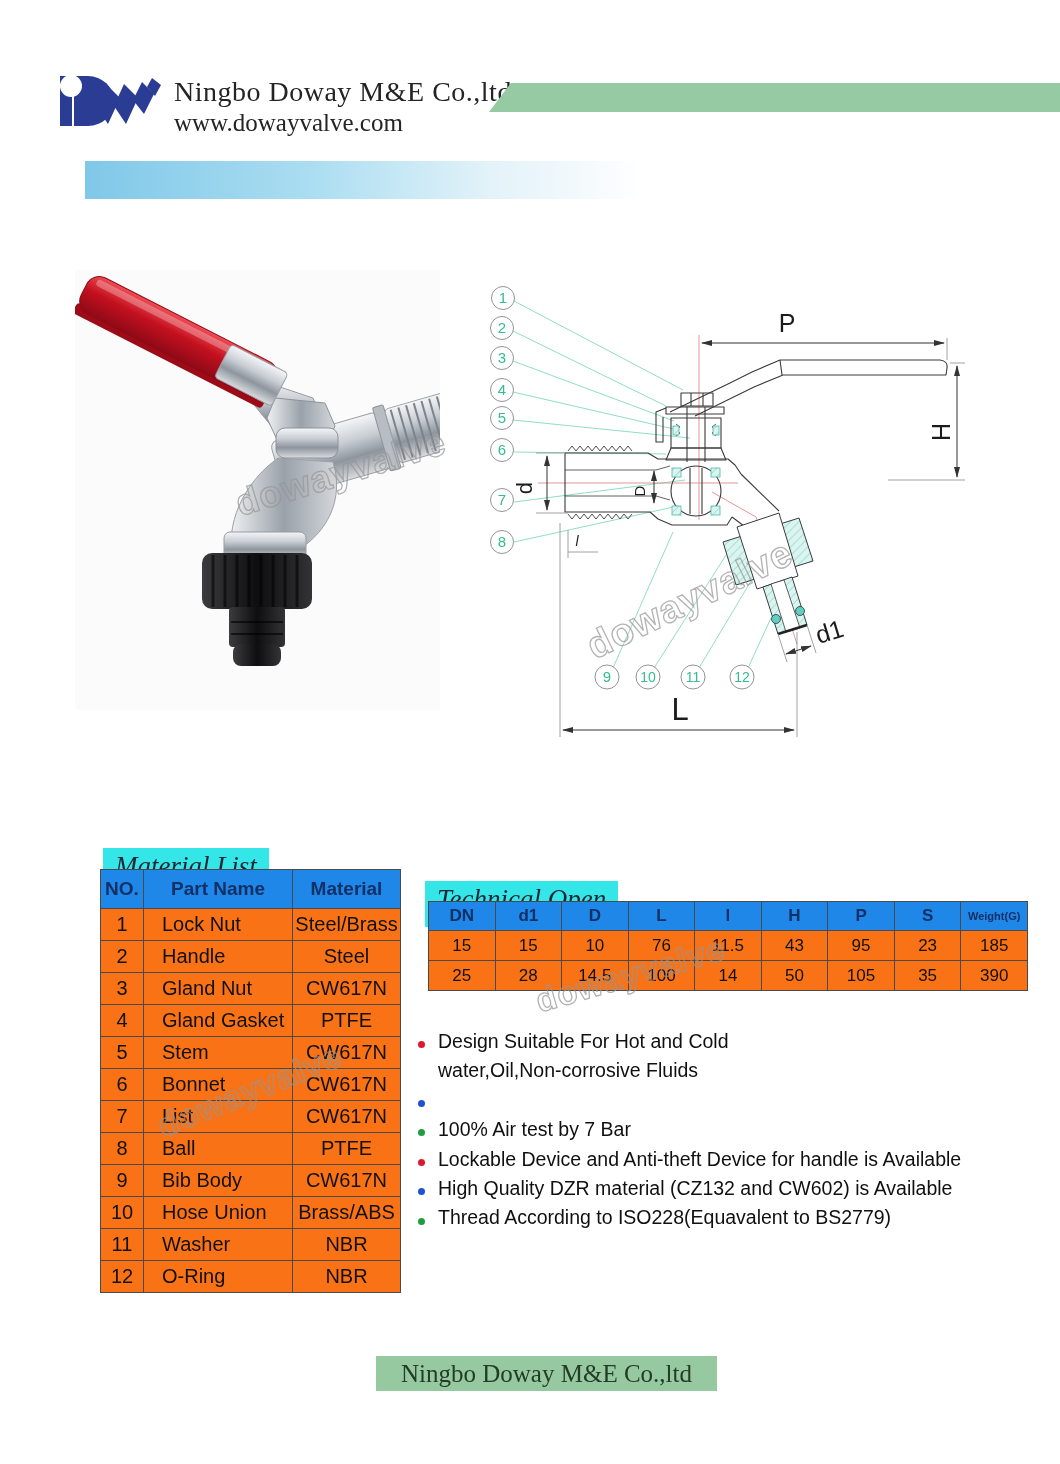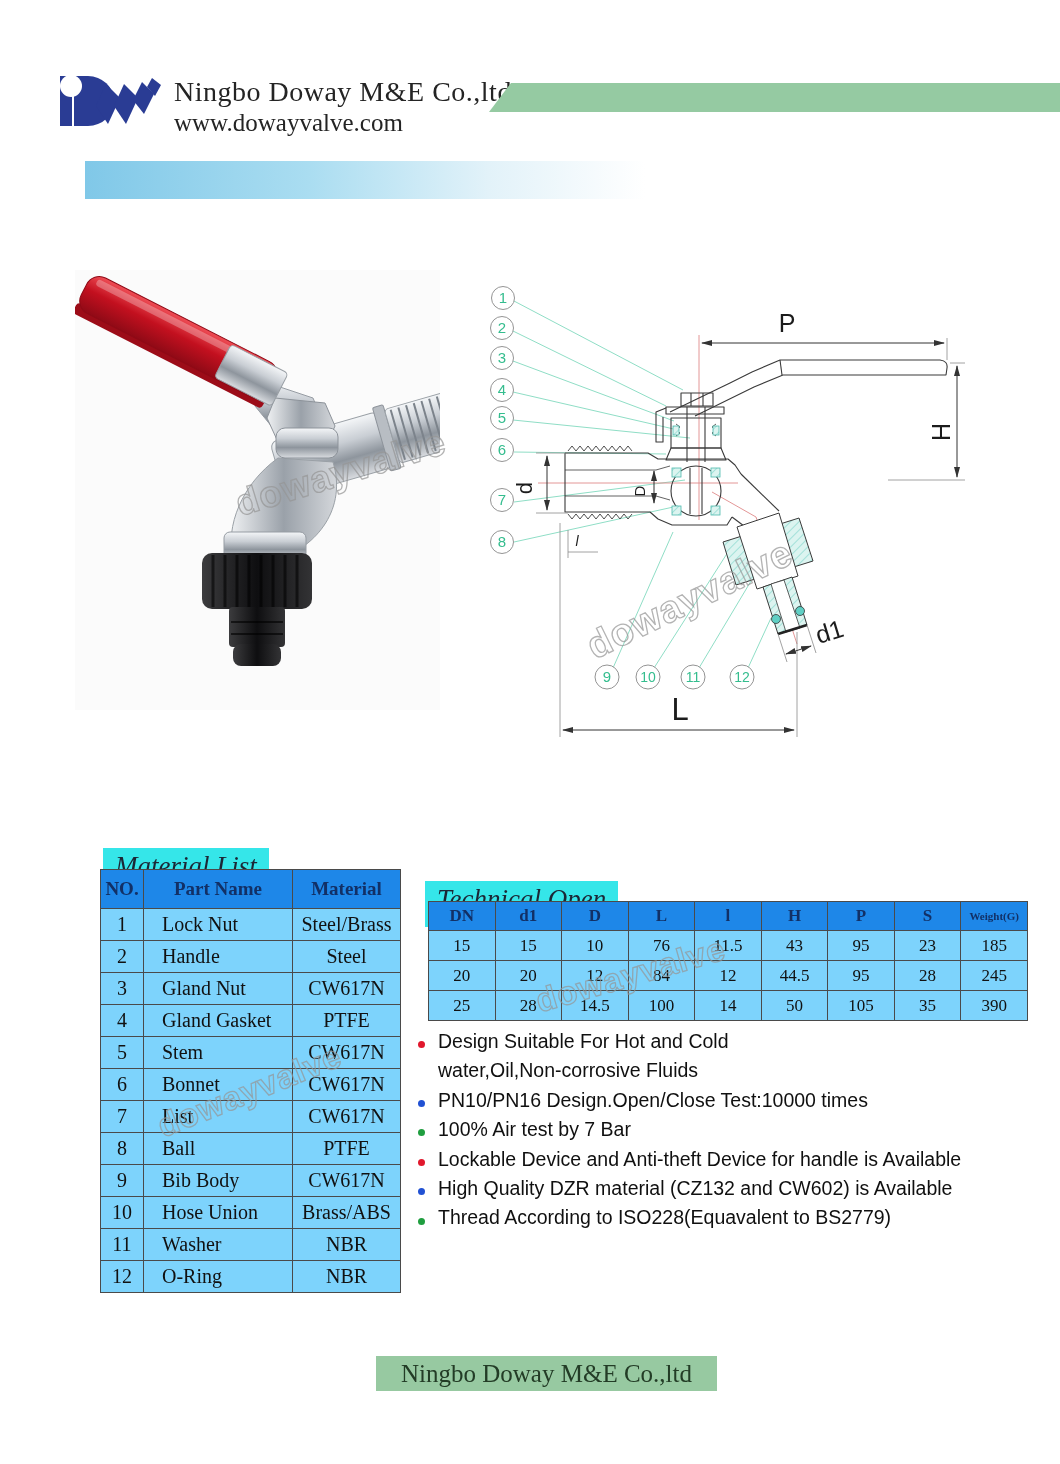--- a/index.html
+++ b/index.html
@@ -17,21 +17,21 @@
   
   .photo-box{position:absolute;left:75px;top:270px;width:365px;height:440px;}
   .drawing-box{position:absolute;left:480px;top:280px;width:580px;height:470px;}
   
   .sec-head{position:absolute;display:inline-block;background:#35e6e9;color:#1b2736;
             font-family:"Liberation Serif",serif;font-style:italic;font-size:27px;
             padding:3px 12px 12px 12px;margin-top:33px;}
   #mat-head{left:103px;top:815px;}
   #tech-head{left:425px;top:848px;}
   
-  table{border-collapse:collapse;background:#7dd3fc;font-family:Liberation Serif, serif;}
+  table{border-collapse:collapse;background:#f97316;}
   th,td{border:1px solid #4a4a4a;color:#111;}
   .mat-table{position:absolute;left:100px;top:869px;width:291px;table-layout:fixed;}
   .mat-table th{background:#1e87e8;color:#123066;height:36px;font-size:19px;font-weight:bold;}
   .mat-table th:nth-child(1){width:40px;}
   .mat-table th:nth-child(2){width:146px;}
   .mat-table th:nth-child(3){width:105px;}
   .mat-table td{height:29px;font-size:20px;text-align:center;}
   .mat-table td:nth-child(2){text-align:left;padding-left:18px;}
   .tech-table{position:absolute;left:428px;top:901px;width:600px;table-layout:fixed;}
   .tech-table th{background:#1e87e8;color:#123066;height:26px;font-size:17px;font-weight:bold;}
@@ -415,31 +415,20 @@
           <td>15</td>
           <td>10</td>
           <td>76</td>
           <td>11.5</td>
           <td>43</td>
           <td>95</td>
           <td>23</td>
           <td>185</td>
         </tr>
         <tr>
-          <td>20</td>
-          <td>20</td>
-          <td>12</td>
-          <td>84</td>
-          <td>12</td>
-          <td>44.5</td>
-          <td>95</td>
-          <td>28</td>
-          <td>245</td>
-        </tr>
-        <tr>
           <td>25</td>
           <td>28</td>
           <td>14.5</td>
           <td>100</td>
           <td>14</td>
           <td>50</td>
           <td>105</td>
           <td>35</td>
           <td>390</td>
         </tr>
@@ -450,21 +439,20 @@
       <li>
         <span class="dot" style="background: rgb(225, 24, 45);"></span>
         <span>Design Suitable For Hot and Cold</span>
       </li>
       <li>
         <span class="dot" style="visibility: hidden;"></span>
         <span>water,Oil,Non-corrosive Fluids</span>
       </li>
       <li>
         <span class="dot" style="background: rgb(33, 81, 211);"></span>
-        <span>PN10/PN16 Design.Open/Close Test:10000 times</span>
       </li>
       <li>
         <span class="dot" style="background: rgb(31, 158, 63);"></span>
         <span>100% Air test by 7 Bar</span>
       </li>
       <li>
         <span class="dot" style="background: rgb(225, 24, 45);"></span>
         <span>Lockable Device and Anti-theft Device for handle is Available</span>
       </li>
       <li>

